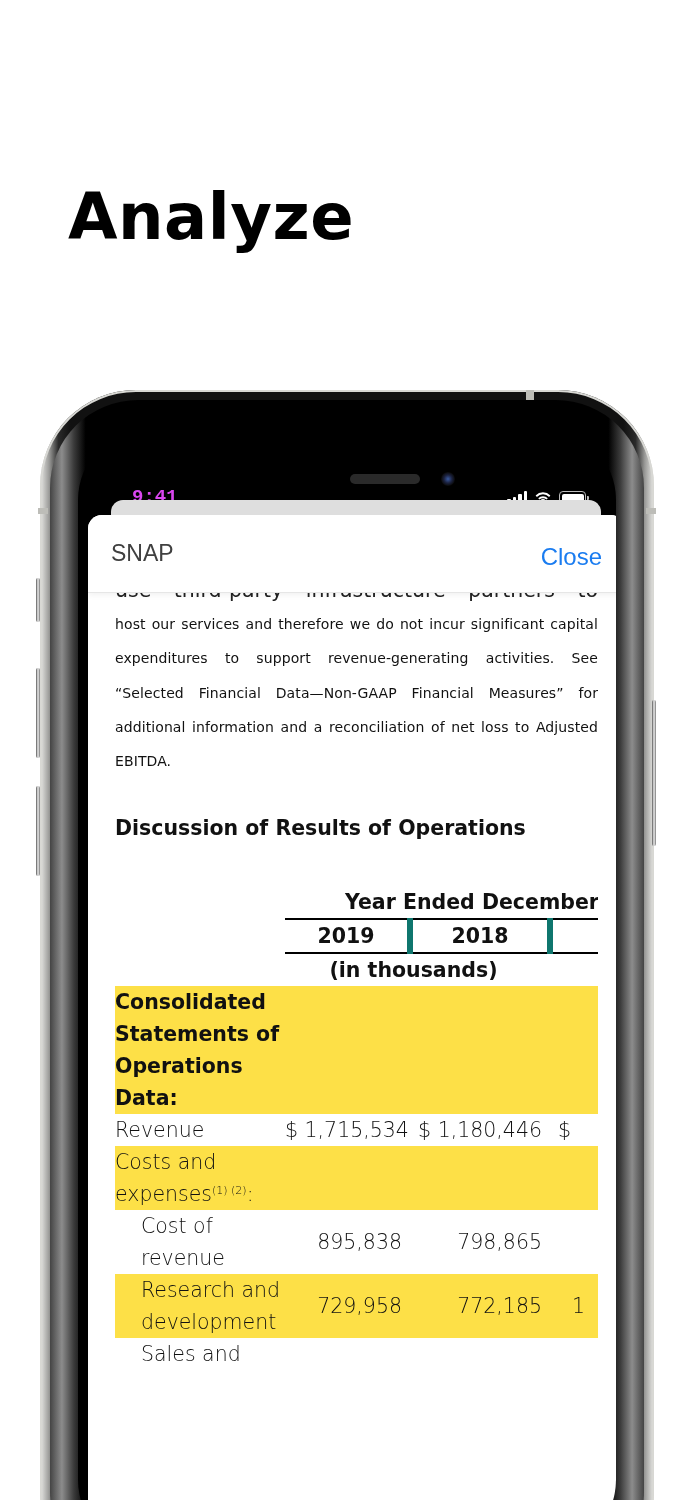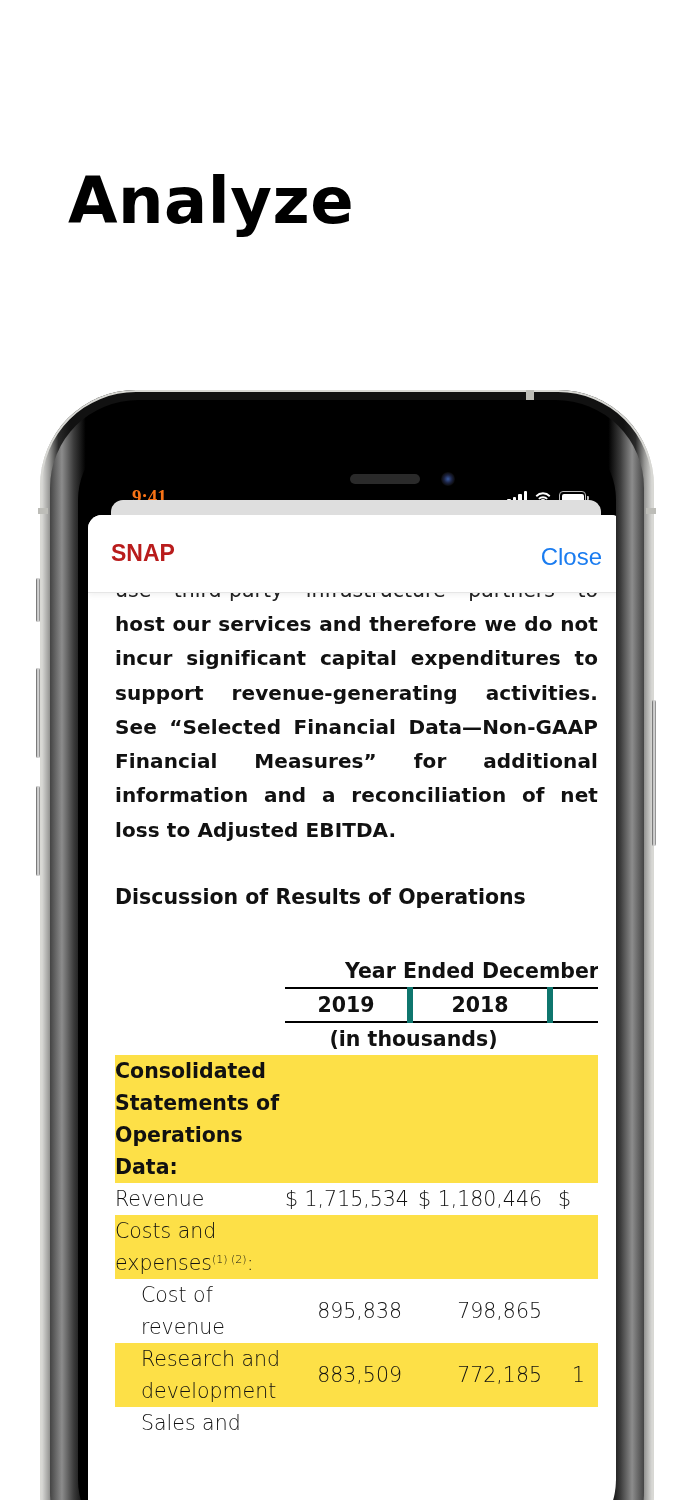--- a/index.html
+++ b/index.html
@@ -1,20 +1,20 @@
 <!DOCTYPE html>
 <html><head>
 <meta charset="utf-8">
 <style>
   * { box-sizing: border-box; margin: 0; padding: 0; }
   html, body { width: 693px; height: 1500px; overflow: hidden; background: #ffffff; }
   body { position: relative; font-family: "Liberation Sans", sans-serif; }
 
   .headline {
-    position: absolute; left: 68px; top: 158px;
+    position: absolute; left: 68px; top: 174px;
     font-family: "DejaVu Sans", sans-serif;
     font-weight: bold; font-size: 64px; line-height: 86px; color: #000;
     letter-spacing: 0.5px;
   }
 
   
   .phone {
     position: absolute; left: 40px; top: 390px; width: 614px; height: 1200px;
     border-radius: 96px;
     background: linear-gradient(90deg, #e9e9e6 0%, #9a9a98 1.5%, #2a2a2a 3%, #111 5%, #111 95%, #2a2a2a 97%, #9a9a98 98.5%, #e9e9e6 100%);
@@ -28,37 +28,37 @@
   .screen {
     position: absolute; left: 28px; top: 28px; right: 28px; bottom: 28px;
     border-radius: 72px; background: #000; overflow: hidden;
   }
   .side-btn { position: absolute; width: 4px; background: linear-gradient(90deg,#555,#eee,#777); border-radius: 2px; }
   .frame-seam { position: absolute; background: #bdbdb8; }
 
   
   .speaker { position: absolute; left: 272px; top: 46px; width: 70px; height: 10px; border-radius: 5px; background: #2a2a2a; }
   .camera { position: absolute; left: 363px; top: 44px; width: 14px; height: 14px; border-radius: 50%; background: radial-gradient(circle at 50% 50%, #3a5aa0 0%, #1b2240 40%, #0a0a0a 70%); }
-  .time { position: absolute; left: 54px; top: 58px; color: #f97316; font-weight: bold; font-size: 19px; font-family: Liberation Serif, serif; }
+  .time { position: absolute; left: 54px; top: 58px; color: #d946ef; font-weight: bold; font-size: 19px; font-family: Liberation Mono, monospace; }
   .status-icons { position: absolute; right: 30px; top: 62px; display: flex; align-items: flex-end; gap: 7px; }
   .bars { display: flex; align-items: flex-end; gap: 2px; height: 13px; }
   .bars span { width: 3.5px; background: #fff; border-radius: 1px; }
   .battery { width: 27px; height: 13px; border: 1.5px solid #bbb; border-radius: 4px; padding: 1.5px; position: relative; }
   .battery .fill { width: 100%; height: 100%; background: #fff; border-radius: 2px; }
   .battery::after { content: ""; position: absolute; right: -4px; top: 3.5px; width: 2px; height: 4px; background: #bbb; border-radius: 0 1px 1px 0; }
 
   
   .sheet-back { position: absolute; left: 33px; top: 72px; width: 490px; height: 40px; background: #dedede; border-radius: 12px 12px 0 0; }
   .sheet { position: absolute; left: 10px; top: 87px; width: 537px; height: 1100px; background: #fff; border-radius: 14px 14px 0 0; overflow: hidden; }
   .sheet-header { position: relative; height: 78px; border-bottom: 1px solid #e6e6e6; box-shadow: 0 2px 6px rgba(0,0,0,0.06); background: #fff; z-index: 2; }
-  .sheet-title { position: absolute; left: 23px; top: 25px; font-weight: bold; font-size: 23px; color: #b91c1c; }
+  .sheet-title { position: absolute; left: 23px; top: 25px; font-weight: normal; font-size: 23px; color: #404040; }
   .close-btn { position: absolute; right: 23px; top: 28px; font-size: 24px; color: #1a7cf0; cursor: pointer; }
 
   .doc { position: absolute; left: 27px; top: 78px; width: 483px; font-family: "DejaVu Sans", sans-serif; color: #111; }
-  .para { font-size: 20px; line-height: 34.3px; text-align: justify; text-align-last: left; font-weight: 700; letter-spacing: 0.1px; }
+  .para { font-size: 14px; line-height: 34.3px; text-align: justify; text-align-last: left; font-weight: 400; letter-spacing: 0.1px; }
   .clipline { height: 14px; overflow: hidden; position: relative; }
   .clipline span { position: absolute; top: -20px; left: 0; right: 0; text-align: justify; text-align-last: justify; display: block; font-size: 20.5px; line-height: 34px; color: #222; }
   .h2 { margin-top: 34px; font-weight: bold; font-size: 20.5px; line-height: 32px; }
   .indent { text-indent: 23px; margin-top: 12px; }
 
   
   .table-wrap { position: relative; margin-top: 42px; width: 483px; overflow: hidden; }
   table { border-collapse: collapse; font-size: 20.5px; width: 560px; table-layout: fixed; }
   td { padding: 0; vertical-align: middle; line-height: 32px; }
   .col-label { width: 170px; }
@@ -169,21 +169,21 @@
                     <td></td>
               </tr>
               <tr>
                 <td class="lbl sub">Cost of revenue</td>
                 <td class="num">895,838</td>
                 <td class="num">798,865</td>
                 <td class="num"></td>
               </tr>
               <tr class="hl">
                 <td class="lbl sub">Research and development</td>
-                <td class="num">883,509</td>
+                <td class="num">729,958</td>
                 <td class="num">772,185</td>
                 <td class="num" style="text-align:left;padding-left:22px;">1</td>
               </tr>
               <tr>
                 <td class="lbl sub">Sales and</td>
                 <td></td>
                     <td></td>
                     <td></td>
               </tr>
             </tbody>

